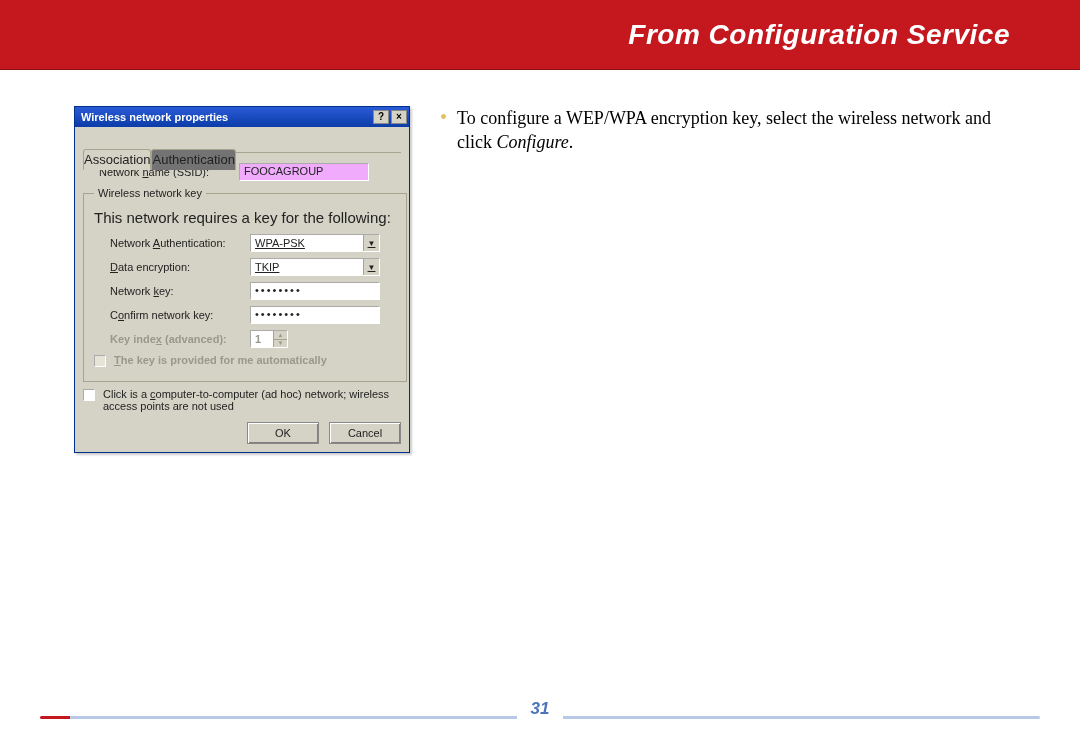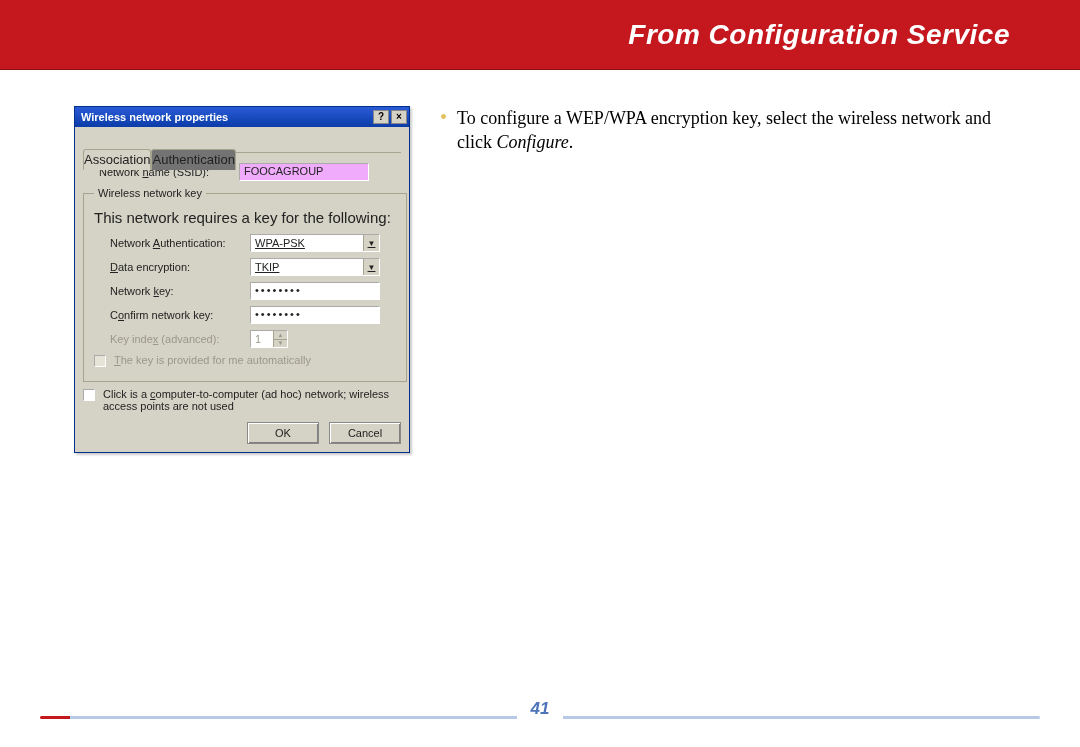--- a/index.html
+++ b/index.html
@@ -137,21 +137,21 @@
   }
   .pw {
     flex: 0 0 130px;
     height: 18px;
     border: 1px inset #fff;
     background: #fff;
     font-size: 11px;
     letter-spacing: 2px;
     padding: 1px 4px;
   }
-  .disabled { color: #9a988a; }
+  .disabled { color: #9a988a; font-weight: bold; }
   .spin {
     display: inline-flex;
     border: 1px inset #fff;
     background: #fff;
     width: 38px;
     height: 18px;
     align-items: center;
     padding-left: 4px;
     position: relative;
     color: #9a988a;
@@ -348,14 +348,14 @@
         <div>
           <span>To configure a WEP/WPA encryption key, select the wireless network and click </span><span class="em">Configure</span><span>.</span>
         </div>
       </li>
     </ul>
   </div>
 </div>
 
 <div class="footer-band">
   <div class="bar"></div>
-  <div class="pagenum">41</div>
+  <div class="pagenum">31</div>
 </div>
 
 </body></html>

